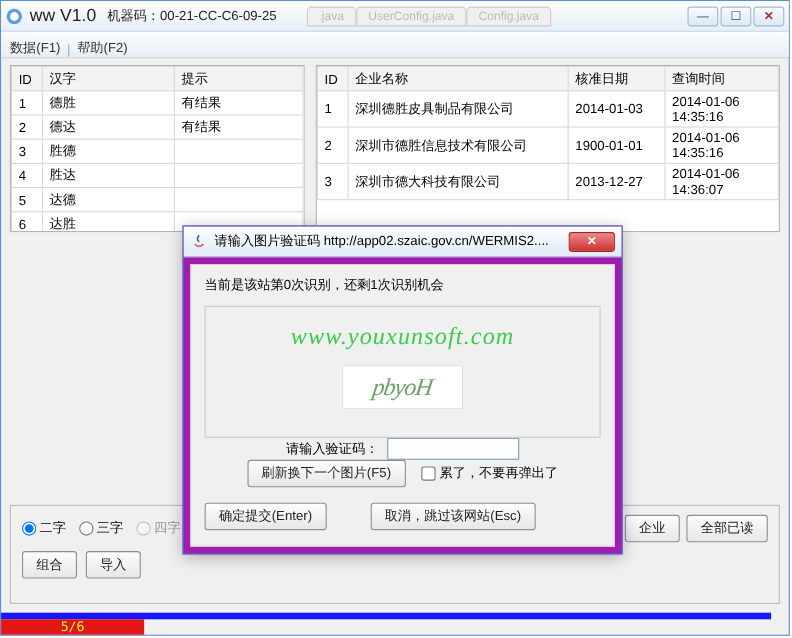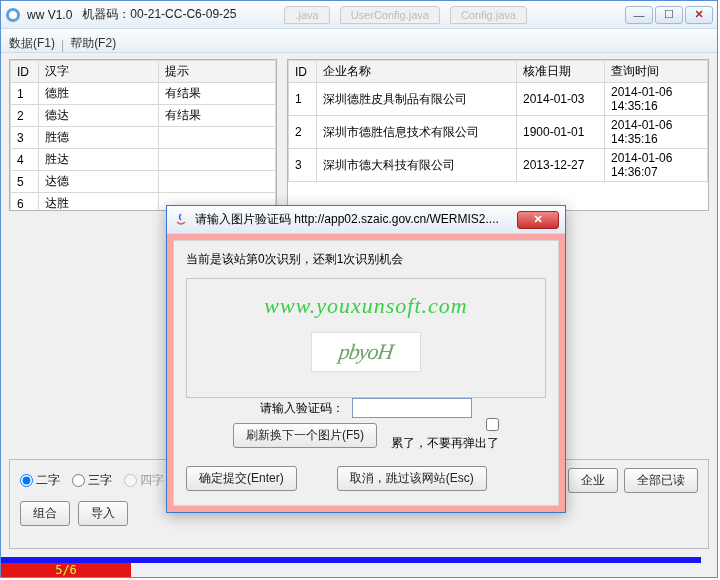--- a/index.html
+++ b/index.html
@@ -1,22 +1,22 @@
 <!DOCTYPE html>
 <html><head>
 <meta charset="utf-8">
 <style>
 * { box-sizing: border-box; margin: 0; padding: 0; }
 body { font-family: "Microsoft YaHei", SimSun, Arial, sans-serif; font-size: 12px; background: #fff; width: 720px; height: 580px; overflow: hidden; position: relative; }
 .window-frame { border: 1px solid #5a8fd6; width: 718px; height: 578px; position: relative; background: #f0f0f0; }
 .titlebar { height: 28px; background: linear-gradient(#fdfefe, #e6eef7); border-bottom: 1px solid #c9d8ea; display: flex; align-items: center; padding: 0 4px; }
 .titlebar .app-icon { width: 16px; height: 16px; margin-right: 6px; }
-.title-text { font-size: 12px; color: #222; }
+.title-text { font-size: 16px; color: #222; }
 .machine-id { margin-left: 10px; color: #222; }
-.tab-row-top { flex: 1; display: flex; gap: 10px; margin-left: 48px; color: #aaa; }
+.tab-row-top { flex: 1; display: flex; margin-left: 27px; color: #aaa; }
 .tab-bg { background: #f0f0f0; border: 1px solid #ccc; border-radius: 4px 4px 0 0; padding: 2px 10px; font-size: 11px; color: #bbb; }
 .win-controls { display: flex; gap: 2px; }
 .win-btn { width: 28px; height: 18px; border: 1px solid #9fb9d9; border-radius: 3px; background: linear-gradient(#f8fbfe,#dce8f4); display: flex; align-items: center; justify-content: center; font-size: 11px; color: #445; }
 .win-btn.close { color: #a33; font-weight: bold; }
 .menubar { height: 24px; background: linear-gradient(#fafcfe,#e8eef5); border-bottom: 1px solid #d0d8e2; display: flex; align-items: flex-end; padding: 0 8px; gap: 6px; color: #333; }
 .menubar span.sep { color: #aaa; }
 .content { padding: 6px 8px 0 8px; }
 .tables-row { display: flex; gap: 10px; height: 152px; }
 .table-wrap { background: #fff; border: 1px solid #b5b5b5; overflow: hidden; }
 .table-left { width: 268px; }
@@ -29,33 +29,33 @@
 .bottom-panel { position: absolute; left: 8px; right: 8px; bottom: 28px; height: 90px; border: 1px solid #bcbcbc; background: #f0f0f0; padding: 8px 10px; }
 .controls-row { display: flex; align-items: center; gap: 8px; margin-bottom: 8px; }
 .radio-group { display: flex; gap: 12px; }
 .btn { background: linear-gradient(#fdfdfd,#e7e7e7); border: 1px solid #8f8f8f; border-radius: 3px; padding: 3px 12px; font-size: 12px; cursor: pointer; color: #222; }
 .right-btns { margin-left: auto; display: flex; gap: 6px; }
 .statusbar { position: absolute; left: 0; right: 16px; bottom: 0; height: 20px; display: flex; flex-direction: column; }
 .statusbar .seg-blue { flex: 1; background: #1616f8; }
 .statusbar .seg-red { width: 130px; background: #e41515; display: flex; align-items: center; justify-content: center; color: #ccff33; font-family: monospace; font-size: 12px; }
 .statusbar .seg-blue2 { width: 18px; background: #1616f8; }
 
-.dialog { position: absolute; left: 165px; top: 204px; width: 400px; background: #fca5a5; border: 1px solid #3a78c9; box-shadow: 0 3px 14px rgba(0,0,0,0.3); }
+.dialog { position: absolute; left: 165px; top: 204px; width: 400px; background: #a21caf; border: 1px solid #3a78c9; box-shadow: 0 3px 14px rgba(0,0,0,0.3); }
 .dlg-title { height: 28px; background: linear-gradient(#fcfdfe,#e0ebf7); border-bottom: 1px solid #c9d8ea; display: flex; align-items: center; padding: 0 6px; font-size: 12px; }
 .dlg-title .java-icon { width: 16px; height: 16px; margin-right: 6px; }
 .dlg-close { margin-left: auto; width: 42px; height: 18px; background: linear-gradient(#e88,#c33); border: 1px solid #a22; border-radius: 3px; color: #fff; display: flex; align-items: center; justify-content: center; font-size: 11px; font-weight: bold; }
 .dlg-body { border: 1px solid #d4d4d4; margin: 6px; background: #f0f0f0; padding: 10px 12px 14px 12px; }
 .dlg-msg { font-size: 12px; margin-bottom: 10px; }
 .captcha-frame { border: 1px solid #c8c8c8; height: 120px; position: relative; display: flex; align-items: center; justify-content: center; background: #f0f0f0; }
 .watermark { position: absolute; top: 14px; font-size: 22px; color: #37cf46; letter-spacing: 1px; font-family: Georgia, serif; font-style: italic; white-space: nowrap; }
 .captcha-img { margin-top: 28px; width: 110px; height: 40px; background: #fff; border: 1px solid #e0e0e0; display: flex; align-items: center; justify-content: center; }
 .captcha-text { font-family: cursive; color: #6da36a; font-size: 22px; transform: skewX(-8deg); letter-spacing: -1px; font-style: italic; }
 .dlg-row { display: flex; align-items: center; gap: 8px; margin-top: 0; justify-content: center; }
 .dlg-row input[type=text] { width: 120px; height: 20px; border: 1px solid #7a9ac0; padding: 0 4px; font-size: 12px; }
-.dlg-row .chk-label { display: flex; align-items: flex-end; gap: 4px; font-size: 12px; margin-left: 6px; flex-direction: column; }
+.dlg-row .chk-label { display: flex; align-items: center; gap: 4px; font-size: 12px; margin-left: 6px; }
 .dlg-btn-row { display: flex; gap: 40px; justify-content: flex-start; margin-top: 14px; }
 label.radio { display: flex; align-items: center; gap: 3px; font-size: 12px; }
 </style>
 </head>
 <body>
 
 <div class="window-frame">
   <div class="titlebar">
     <svg class="app-icon" viewBox="0 0 16 16">
         <circle cx="8" cy="8" r="7" fill="#5aa0e0"></circle>

